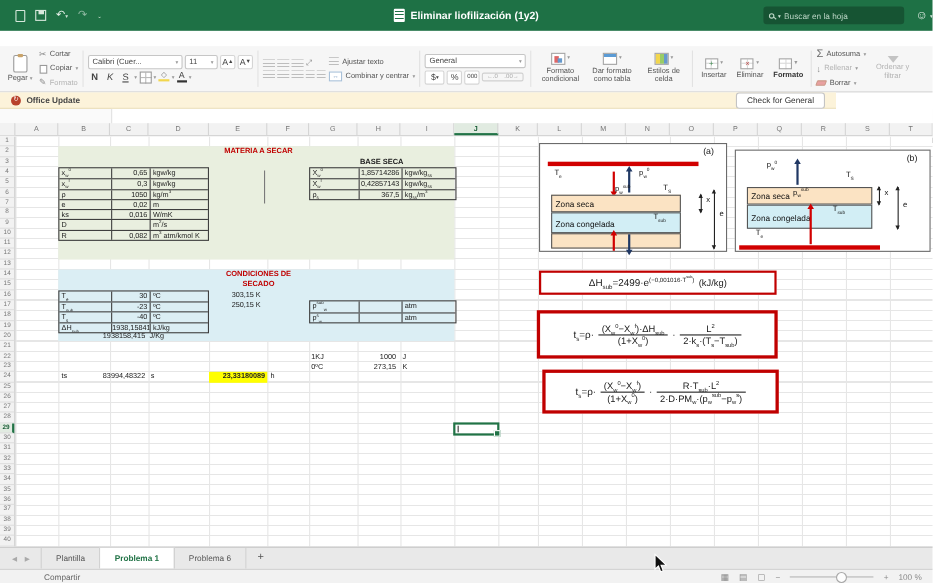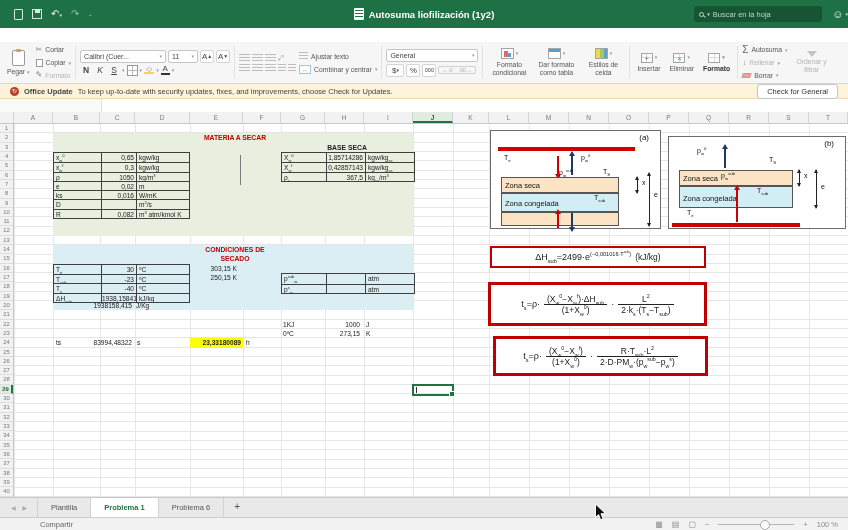--- a/index.html
+++ b/index.html
@@ -78,21 +78,21 @@
  linear-gradient(#d9d9d9,#d9d9d9) center/12px 1px no-repeat,
  linear-gradient(#d9d9d9,#d9d9d9) center/1px 10px no-repeat,#fff;position:relative;font-size:7px;line-height:9px;text-align:center}
 .cins{color:#3c8a4e}.cdel{color:#c0504d}
 .eraser{width:9px;height:5px;background:#e8a0a0;transform:skewX(-20deg);border:1px solid #c98;border-radius:1px}
 .gray{color:#b3b3b3}
 .sigma{font-size:10px;color:#666}
 .sortbtn{display:flex;flex-direction:column;align-items:center;justify-content:center;gap:1px;width:42px;text-align:center;line-height:1.15;color:#b3b3b3}
 .funnel{width:0;height:0;border-left:5px solid transparent;border-right:5px solid transparent;border-top:6px solid #c3c3c3}
 
 
-.ubar{position:absolute;left:0;top:84px;width:848px;height:15px;background:#fcf3da;border-bottom:1px solid #e8dcb4;display:flex;align-items:center;padding:0 10px;gap:5px;font-size:7.5px;color:#444}
+.ubar{position:absolute;left:0;top:84px;width:760px;height:15px;background:#fcf3da;border-bottom:1px solid #e8dcb4;display:flex;align-items:center;padding:0 10px;gap:5px;font-size:7.5px;color:#444}
 .udot{width:9px;height:9px;border-radius:50%;background:#b8422c;color:#fff;font-size:6px;line-height:9px;text-align:center;flex:none}
 .ubtn{margin-left:auto;border:1px solid #c4c4c4;background:#fff;border-radius:3px;padding:2px 9px;font-size:7.5px;color:#333}
 
 
 .fbar{position:absolute;left:0;top:99px;width:848px;height:31px;background:#fafafa;border-bottom:5px solid #737373;display:flex;align-items:flex-end;font-size:7.5px}
 .nbox{width:48px;padding-left:8px;color:#333;display:flex;align-items:center;gap:4px}
 .step{display:flex;flex-direction:column;font-size:4px;color:#999;line-height:4px}
 .fdiv{width:1px;height:9px;background:#d6d6d6;margin:0 5px}
 .fbtn{width:14px;text-align:center;font-size:8px}
 .fx{font-family:"Liberation Serif",serif;color:#777}
@@ -191,21 +191,21 @@
   <div class="tbar">
     <div class="qat">
       <span class="ic-doc"></span>
       <span class="ic-save"></span>
       <span class="ic-undo">↶<span class="car-w">▾</span></span>
       <span class="ic-undo dim">↷</span>
       <span class="car-w">⌄</span>
     </div>
     <div class="ttl">
       <span class="ic-xls"></span>
-      <b>Autosuma liofilización (1y2)</b>
+      <b>Eliminar liofilización (1y2)</b>
     </div>
     <div class="tright">
       <span class="search">
         <span class="mag"></span>
         <span class="car-w">▾</span>
         <input placeholder="Buscar en la hoja" style="">
       </span>
       <span class="smiley">☺<span class="car-w">▾</span></span>
     </div>
   </div>
@@ -365,21 +365,20 @@
     </div>
     <div class="sortbtn">
       <span class="funnel"></span>
       <span>Ordenar y filtrar</span>
     </div>
   </div>
 
   <div class="ubar">
     <span class="udot">↻</span>
     <b>Office Update</b>
-    <span>To keep up-to-date with security updates, fixes, and improvements, choose Check for Updates.</span>
     <button class="ubtn">Check for General</button>
   </div>
 
   <div class="fbar">
     <span class="nbox">
       <span>J29</span>
       <span class="step">
           <span>▲</span>
           <span>▼</span>
         </span>

